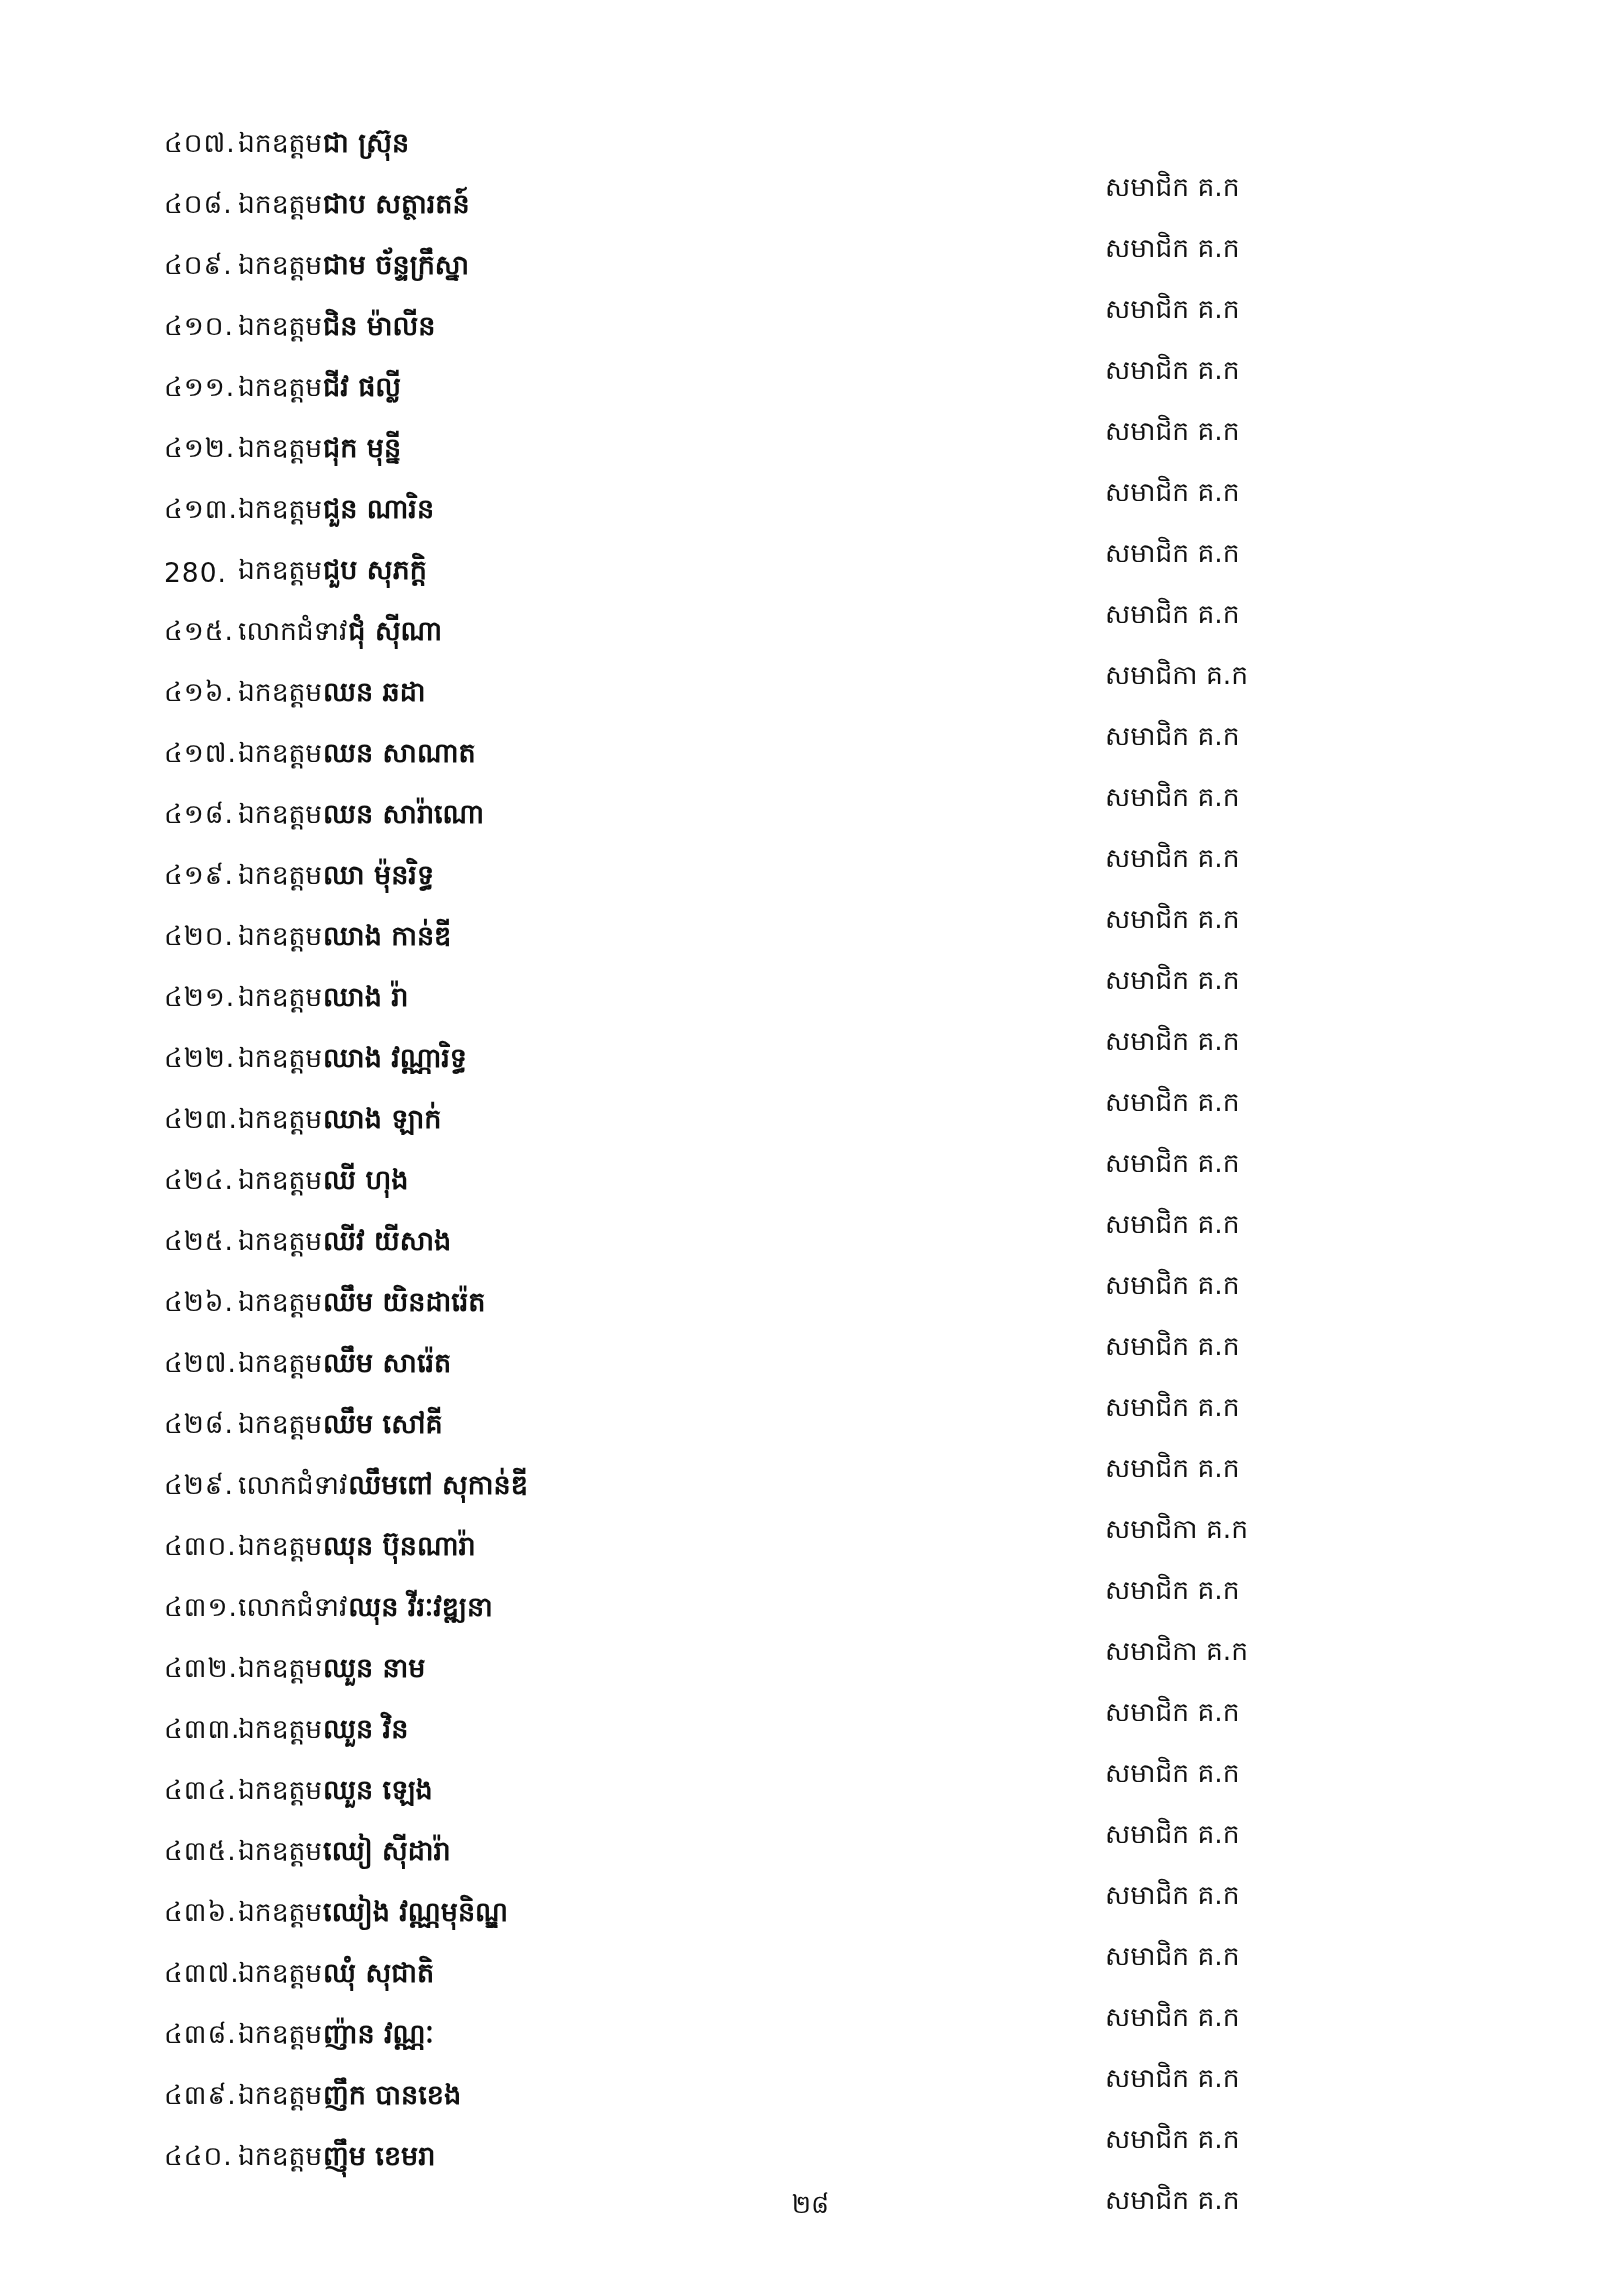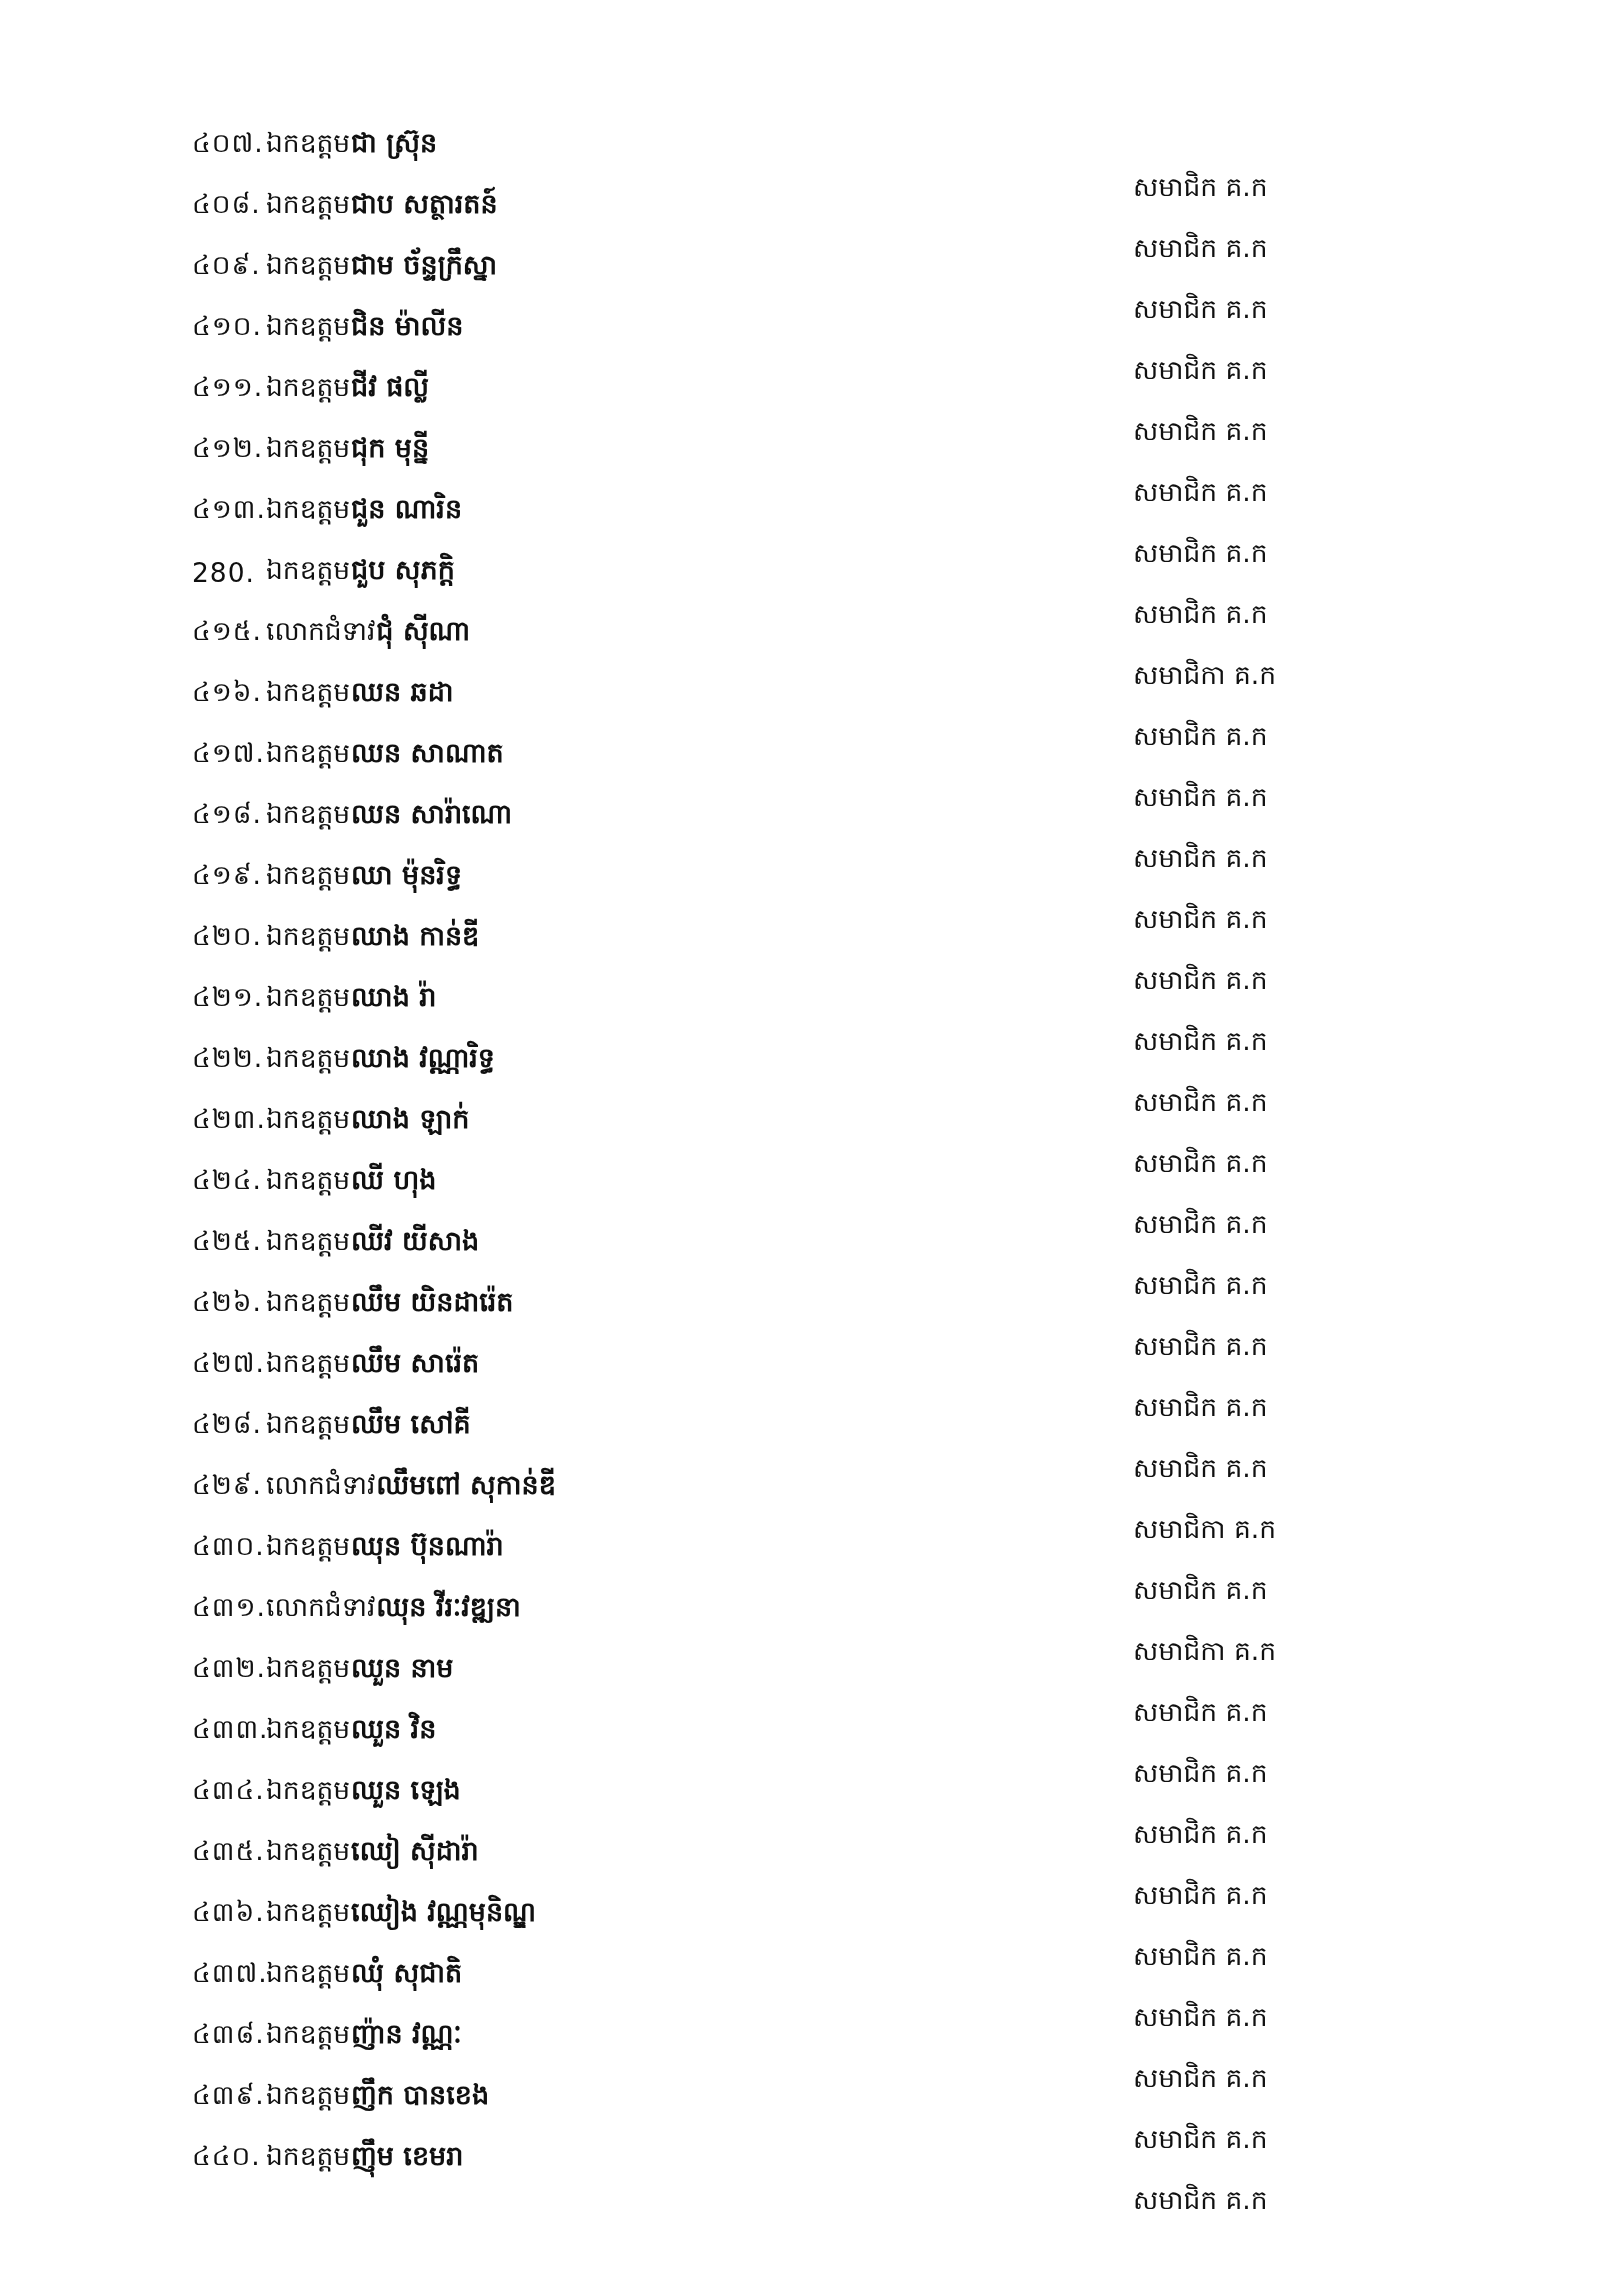--- a/index.html
+++ b/index.html
@@ -17,21 +17,20 @@
   .page {
     position: absolute;
     inset: 0;
     background: #ffffff;
   }
   .member-list {
     position: absolute;
     top: 114px;
     left: 0;
     right: 0;
-    padding-left: 28px;
   }
   .row {
     position: relative;
     height: 61px;
   }
   .num {
     position: absolute;
     left: 164px;
     top: 50%;
     transform: translateY(-50%);
@@ -381,15 +380,16 @@
       <div class="row">
         <span class="num">៤៤០.</span>
         <span class="row-left">
           <span class="title">ឯកឧត្តម</span>
           <span class="name">ញ៉ឹម ខេមរា</span>
         </span>
         <span class="status">សមាជិក គ.ក</span>
       </div>
     </div>
 
+  <div class="page-footer">២៨</div>
 
 </div>
 
 
 </body></html>

